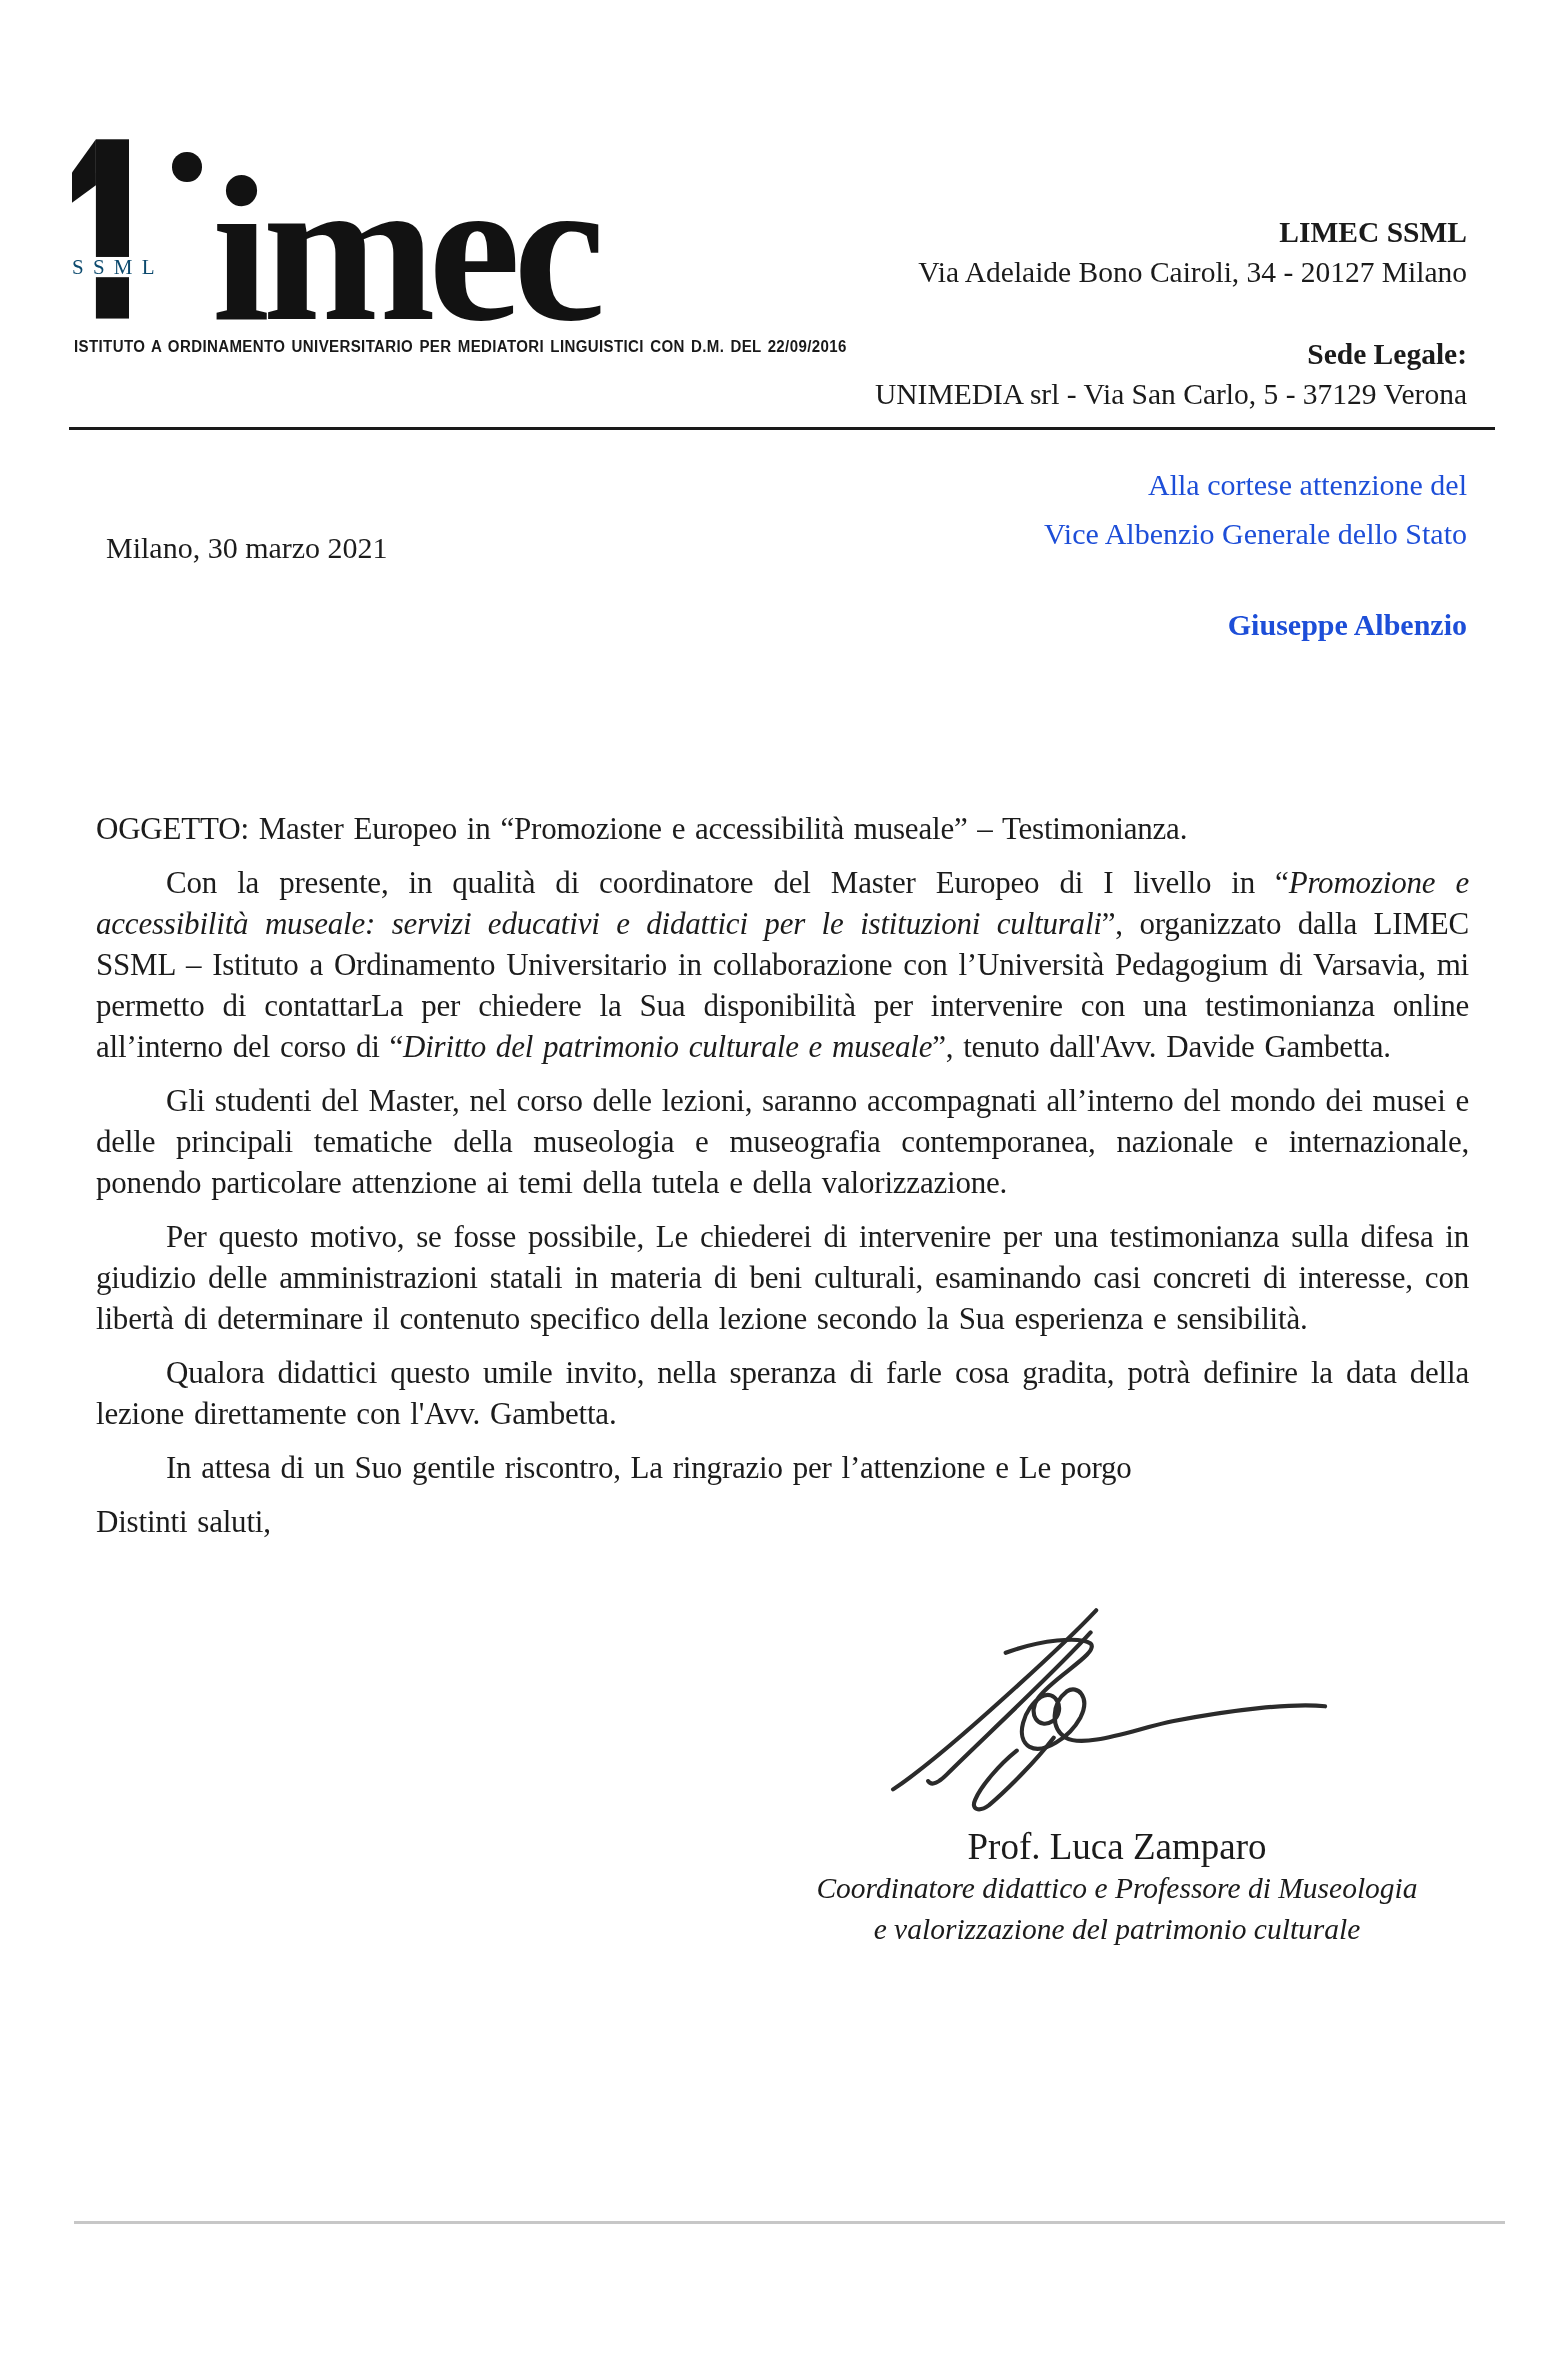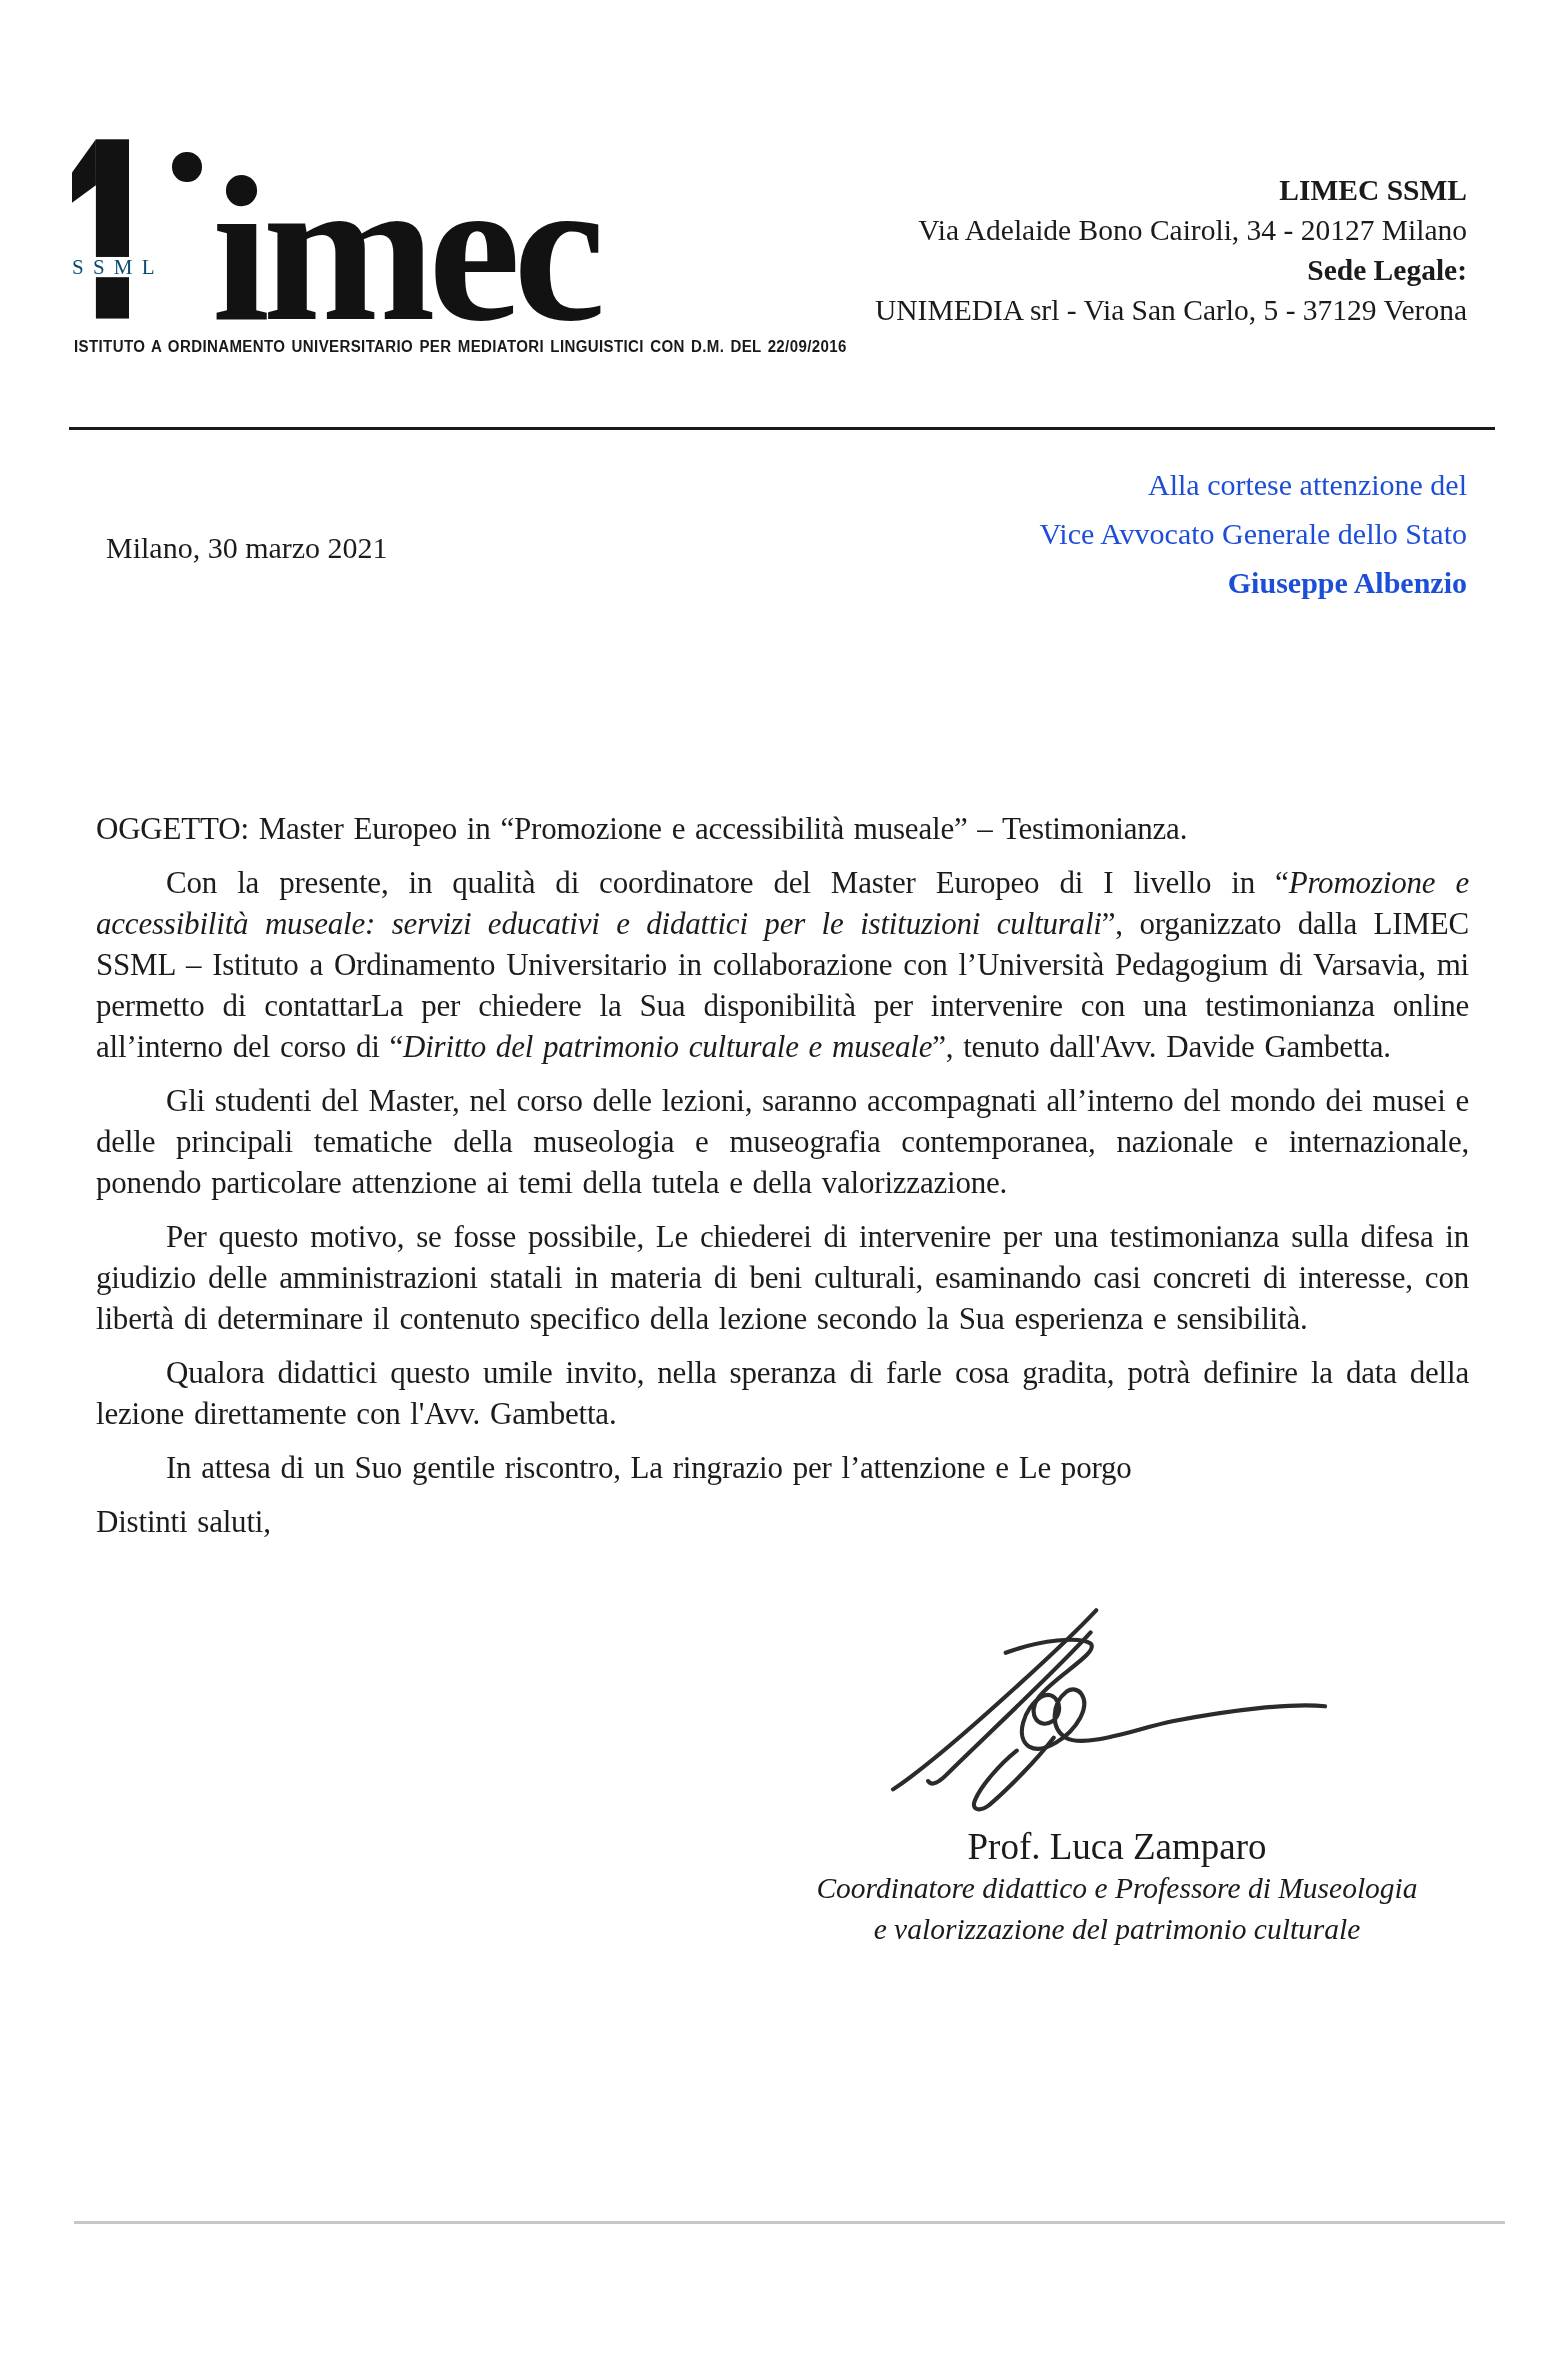--- a/index.html
+++ b/index.html
@@ -31,21 +31,21 @@
     font-size:16px;font-weight:bold;letter-spacing:0.4px;word-spacing:1.8px;
     color:#191919;white-space:nowrap;
     transform:scaleX(0.94);transform-origin:left center;
   }
 
   
   .head-address{
     position:absolute;right:96px;top:170px;
     text-align:right;font-size:29.5px;line-height:40px;color:#1b1b1b;
   }
-  .bold{font-weight:bold;}
+  .bold{font-weight:bold;margin-top:42px;}
 
   .rule-top{position:absolute;left:69px;top:427px;width:1426px;height:2.8px;background:#1a1a1a;}
 
   
   .dateline{position:absolute;left:106px;top:487px;font-size:30px;color:#1c1c1c;margin-top:44px;}
   .recipient{
     position:absolute;right:96px;top:460px;
     text-align:right;font-size:30px;line-height:49px;color:#1d4ed8;
   }
 
@@ -93,21 +93,21 @@
     <div class="bold">Sede Legale:</div>
     <div>UNIMEDIA srl - Via San Carlo, 5 - 37129 Verona</div>
   </div>
 
   <div class="rule-top"></div>
 
   <div class="dateline">Milano, 30 marzo 2021</div>
 
   <div class="recipient">
     <div>Alla cortese attenzione del</div>
-    <div>Vice Avvocato Generale dello Stato</div>
+    <div>Vice Albenzio Generale dello Stato</div>
     <div class="bold">Giuseppe Albenzio</div>
   </div>
 
   <div class="letter-body">
       <p class=""><span>OGGETTO: Master Europeo in “Promozione e accessibilità museale” – Testimonianza.</span></p>
       <p class="ind"><span>Con la presente, in qualità di coordinatore del Master Europeo di I livello in “</span><span class="it">Promozione e accessibilità museale: servizi educativi e didattici per le istituzioni culturali</span><span>”, organizzato dalla LIMEC SSML – Istituto a Ordinamento Universitario in collaborazione con l’Università Pedagogium di Varsavia, mi permetto di contattarLa per chiedere la Sua disponibilità per intervenire con una testimonianza online all’interno del corso di “</span><span class="it">Diritto del patrimonio culturale e museale</span><span>”, tenuto dall'Avv. Davide Gambetta.</span></p>
       <p class="ind"><span>Gli studenti del Master, nel corso delle lezioni, saranno accompagnati all’interno del mondo dei musei e delle principali tematiche della museologia e museografia contemporanea, nazionale e internazionale, ponendo particolare attenzione ai temi della tutela e della valorizzazione.</span></p>
       <p class="ind"><span>Per questo motivo, se fosse possibile, Le chiederei di intervenire per una testimonianza sulla difesa in giudizio delle amministrazioni statali in materia di beni culturali, esaminando casi concreti di interesse, con libertà di determinare il contenuto specifico della lezione secondo la Sua esperienza e sensibilità.</span></p>
       <p class="ind"><span>Qualora didattici questo umile invito, nella speranza di farle cosa gradita, potrà definire la data della lezione direttamente con l'Avv. Gambetta.</span></p>
       <p class="ind"><span>In attesa di un Suo gentile riscontro, La ringrazio per l’attenzione e Le porgo</span></p>

